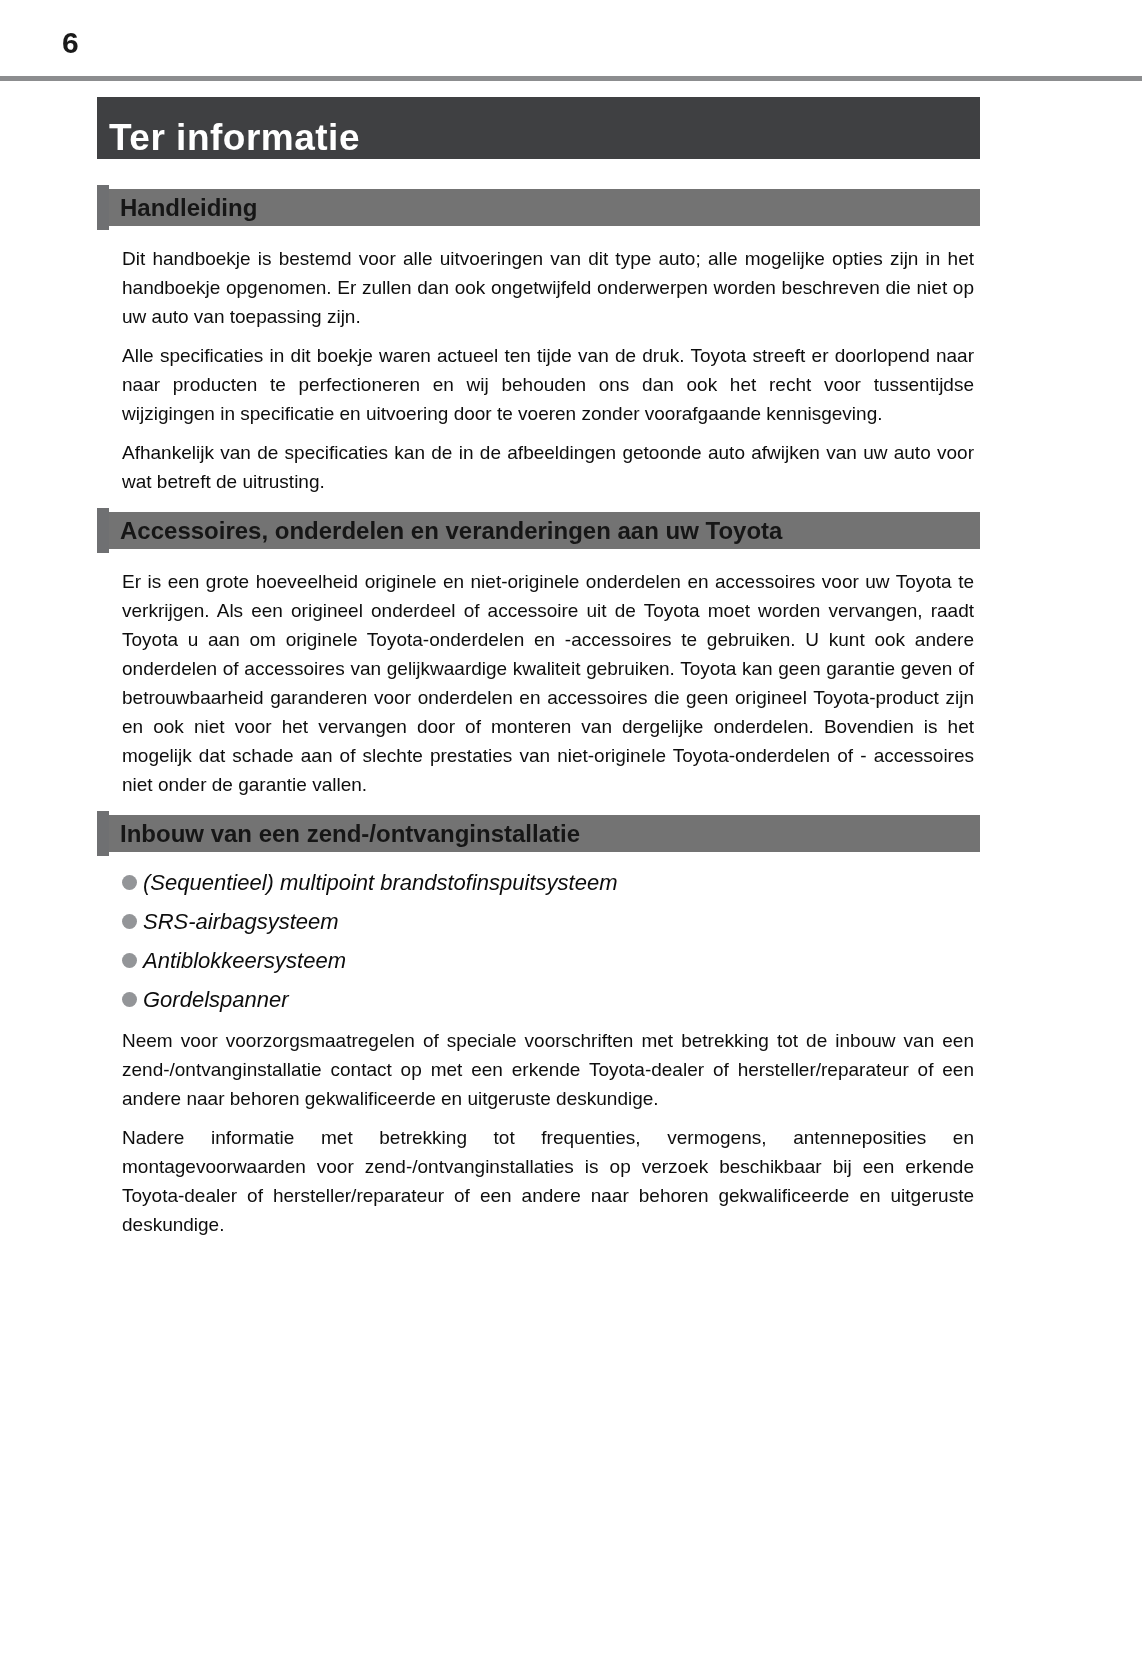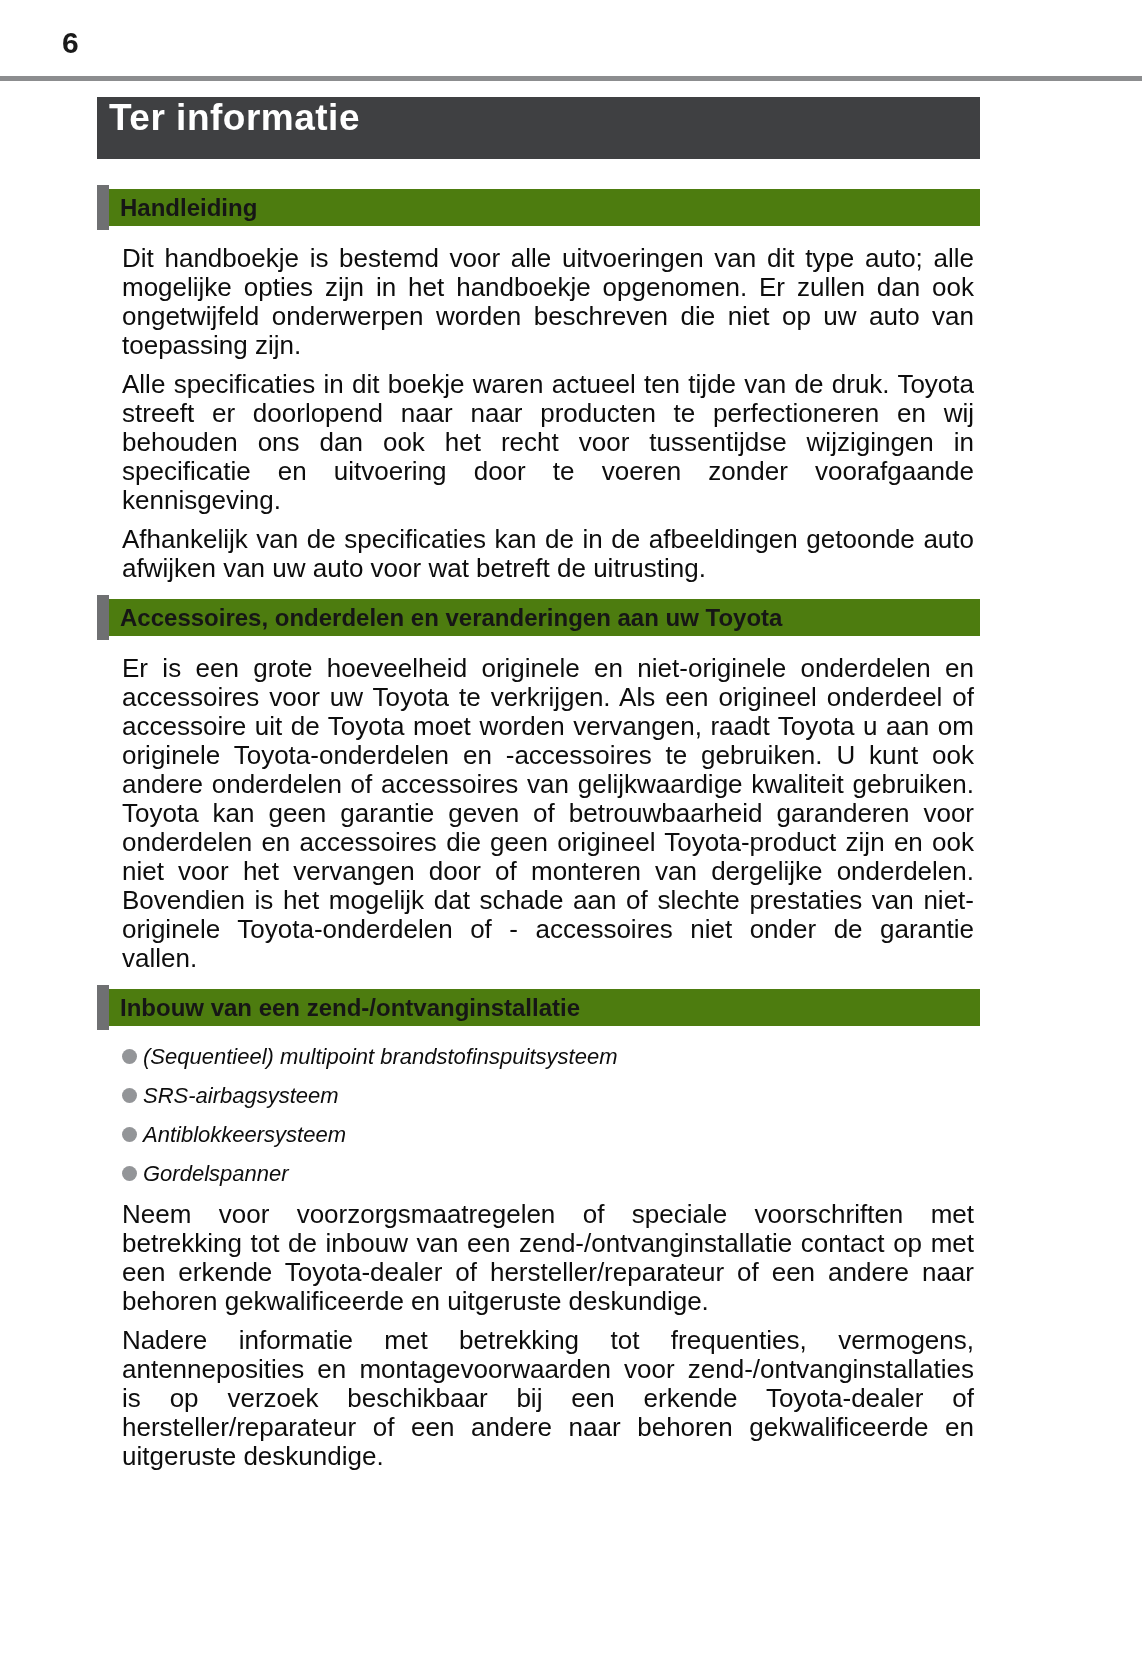--- a/index.html
+++ b/index.html
@@ -33,32 +33,32 @@
     position: absolute;
     top: 97px;
     left: 97px;
     width: 883px;
   }
   .chapter-banner {
     background: #3f4042;
     color: #ffffff;
     height: 62px;
     display: flex;
-    align-items: flex-start;
+    align-items: flex-end;
     padding-left: 12px;
     margin-bottom: 30px;
   }
   .chapter-banner .chapter-title {
     font-size: 37px;
     font-weight: bold;
     letter-spacing: 0.5px;
   }
   .section-header {
     position: relative;
-    background: #4d7c0f;
+    background: #737373;
     height: 37px;
     margin-top: 16px;
     margin-bottom: 18px;
     display: flex;
     align-items: center;
   }
   .section-header .accent {
     position: absolute;
     left: 0;
     top: -4px;
@@ -68,21 +68,21 @@
   }
   .section-header .label {
     font-size: 24px;
     font-weight: bold;
     color: #161616;
     padding-left: 23px;
     white-space: nowrap;
   }
   .body-text {
     margin: 0 6px 10px 25px;
-    font-size: 26px;
+    font-size: 19px;
     line-height: 29px;
     text-align: justify;
     color: #0d0d0d;
   }
   .bullet-list {
     margin: 4px 0 6px 25px;
     padding: 0;
     list-style: none;
     font-style: italic;
   }

